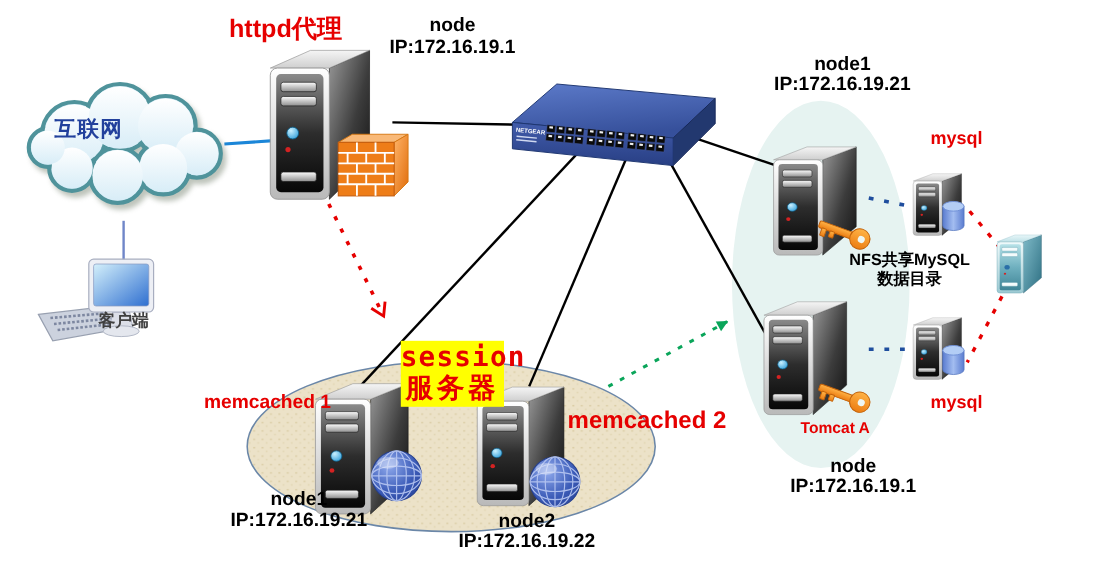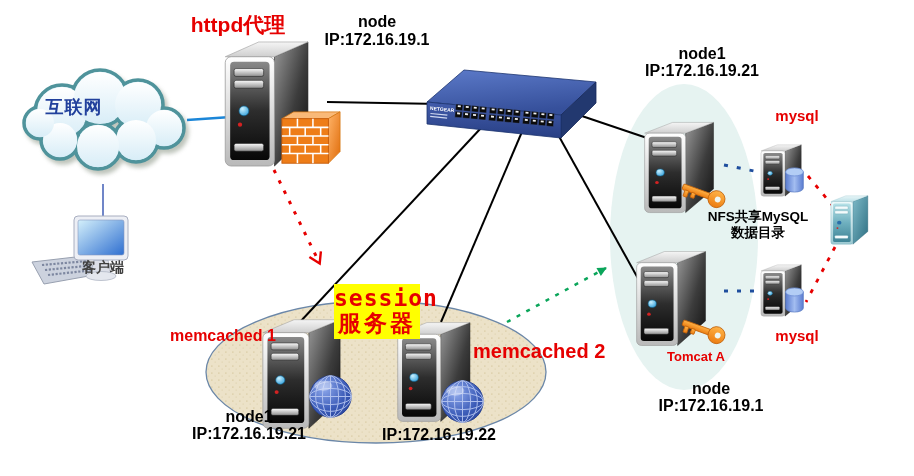--- a/index.html
+++ b/index.html
@@ -406,16 +406,17 @@
   </div>
 
   <div class="lbl red" id="lbl-memcached1">memcached 1</div>
   <div class="lbl red" id="lbl-memcached2">memcached 2</div>
 
   <div class="lbl blk" id="lbl-node1-bottom">
     <span class="l2">node1</span>
     <span class="l2">IP:172.16.19.21</span>
   </div>
   <div class="lbl blk" id="lbl-node2-bottom">
+    <span class="l2">node2</span>
     <span class="l2">IP:172.16.19.22</span>
   </div>
 
 </div>
 
 </body></html>

